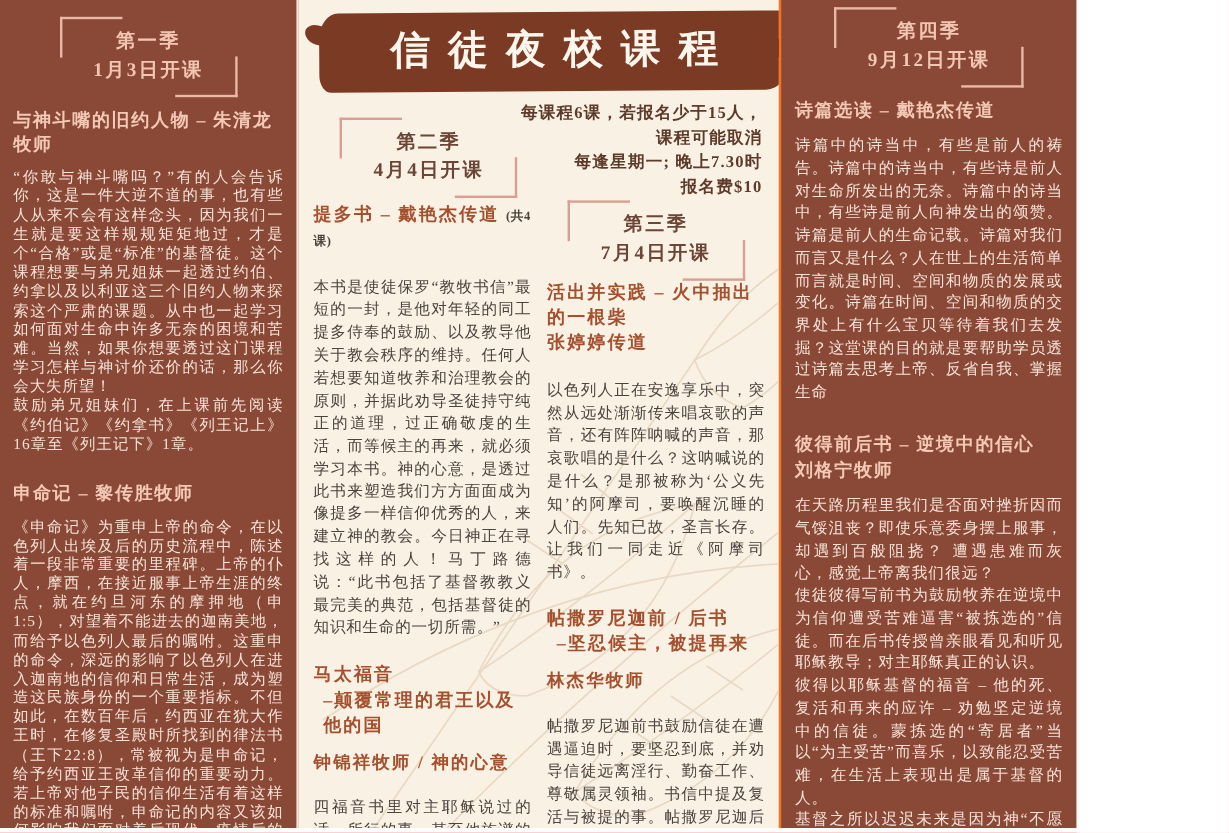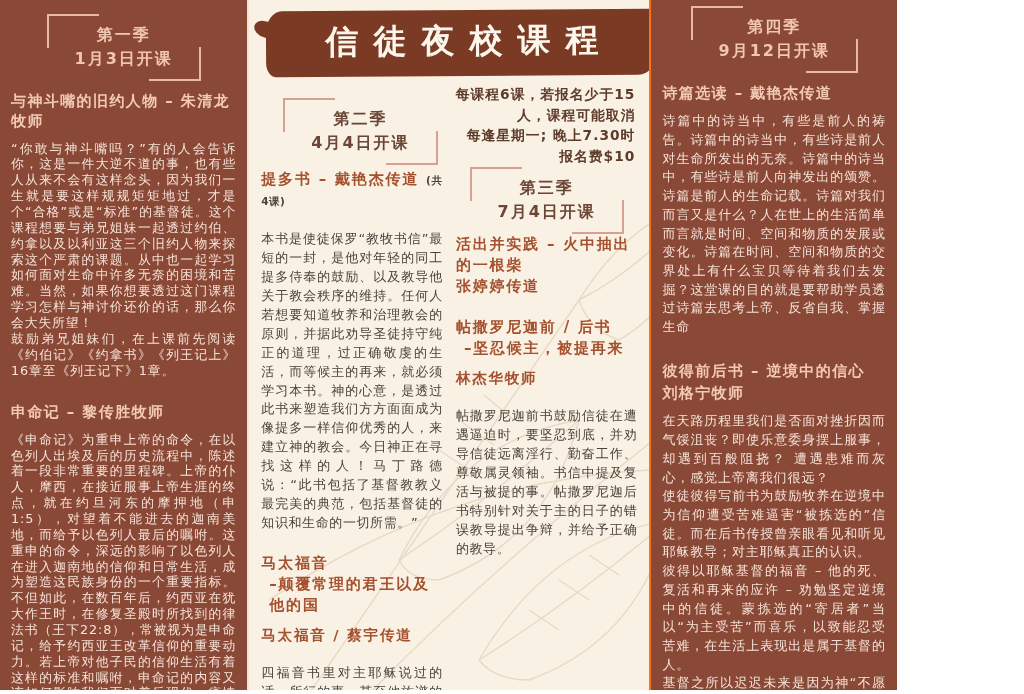--- a/index.html
+++ b/index.html
@@ -7,20 +7,21 @@
   body { font-family:"DejaVu Sans", sans-serif; }
 
   .page {
     width:900px; height:694px;
     display:flex;
     overflow:hidden;
     background:#ef4444;
     border-right:3px solid #fff;
     border-bottom:4px solid #fff;
     position:relative;
+    font-family:Liberation Serif, serif;
   }
 
   
   .side-panel {
     background:#8A4936;
     color:#F6E2D8;
     padding:14px 11px 10px 11px;
     overflow:hidden;
   }
   .panel-left  { width:284px; border-right:2px solid #F6E2D8; }
@@ -204,37 +205,38 @@
           <div class="mh">
             <span>提多书 – 戴艳杰传道</span>
             <span class="note">(共4课)</span>
           </div>
           <p>本书是使徒保罗“教牧书信”最短的一封，是他对年轻的同工提多侍奉的鼓励、以及教导他关于教会秩序的维持。任何人若想要知道牧养和治理教会的原则，并据此劝导圣徒持守纯正的道理，过正确敬虔的生活，而等候主的再来，就必须学习本书。神的心意，是透过此书来塑造我们方方面面成为像提多一样信仰优秀的人，来建立神的教会。今日神正在寻找这样的人！马丁路德说：“此书包括了基督教教义最完美的典范，包括基督徒的知识和生命的一切所需。”</p>
 
           <div class="block-gap mh">
             <div>马太福音</div>
             <div class="mh-sub">–颠覆常理的君王以及他的国</div>
           </div>
-          <div class="speaker sp-gap">马太福音 / 蔡宇传道</div>
+          <div class="speaker sp-gap">钟锦祥牧师 / 神的心意</div>
           <p>四福音书里对主耶稣说过的话，所行的事，甚至他族谱的记录，似乎都有出入。不论是说话或行动的细节，事件发生的秩序，都有差异。每个福音书的作者，似乎都想侧重描绘耶稣不同的向度，甚至有学者以但以理书或启示录里的四活物，狮、牛、人、鹰来表达，各福音书里要表达的向度。到底马太福音的作者要表达的，是怎么样的耶稣呢？我们一同来研究。</p>
         </div>
 
         <div class="col col-right">
           <div class="slabel-wrap">
             <div class="slabel">
               <span class="corner-tl"></span>
               <span class="corner-br"></span>
               <div>第三季</div>
               <div>7月4日开课</div>
             </div>
           </div>
           <div class="mh">
             <div>活出并实践 – 火中抽出的一根柴</div>
             <div>张婷婷传道</div>
           </div>
+          <p>以色列人正在安逸享乐中，突然从远处渐渐传来唱哀歌的声音，还有阵阵呐喊的声音，那哀歌唱的是什么？这呐喊说的是什么？是那被称为‘公义先知’的阿摩司，要唤醒沉睡的人们。先知已故，圣言长存。让我们一同走近《阿摩司书》。</p>
 
           <div class="block-gap mh">
             <div>帖撒罗尼迦前 / 后书</div>
             <div class="mh-sub">–坚忍候主，被提再来</div>
           </div>
           <div class="speaker sp-gap">林杰华牧师</div>
           <p>帖撒罗尼迦前书鼓励信徒在遭遇逼迫时，要坚忍到底，并劝导信徒远离淫行、勤奋工作、尊敬属灵领袖。书信中提及复活与被提的事。帖撒罗尼迦后书特别针对关于主的日子的错误教导提出争辩，并给予正确的教导。</p>
         </div>
       </div>
     </div>

